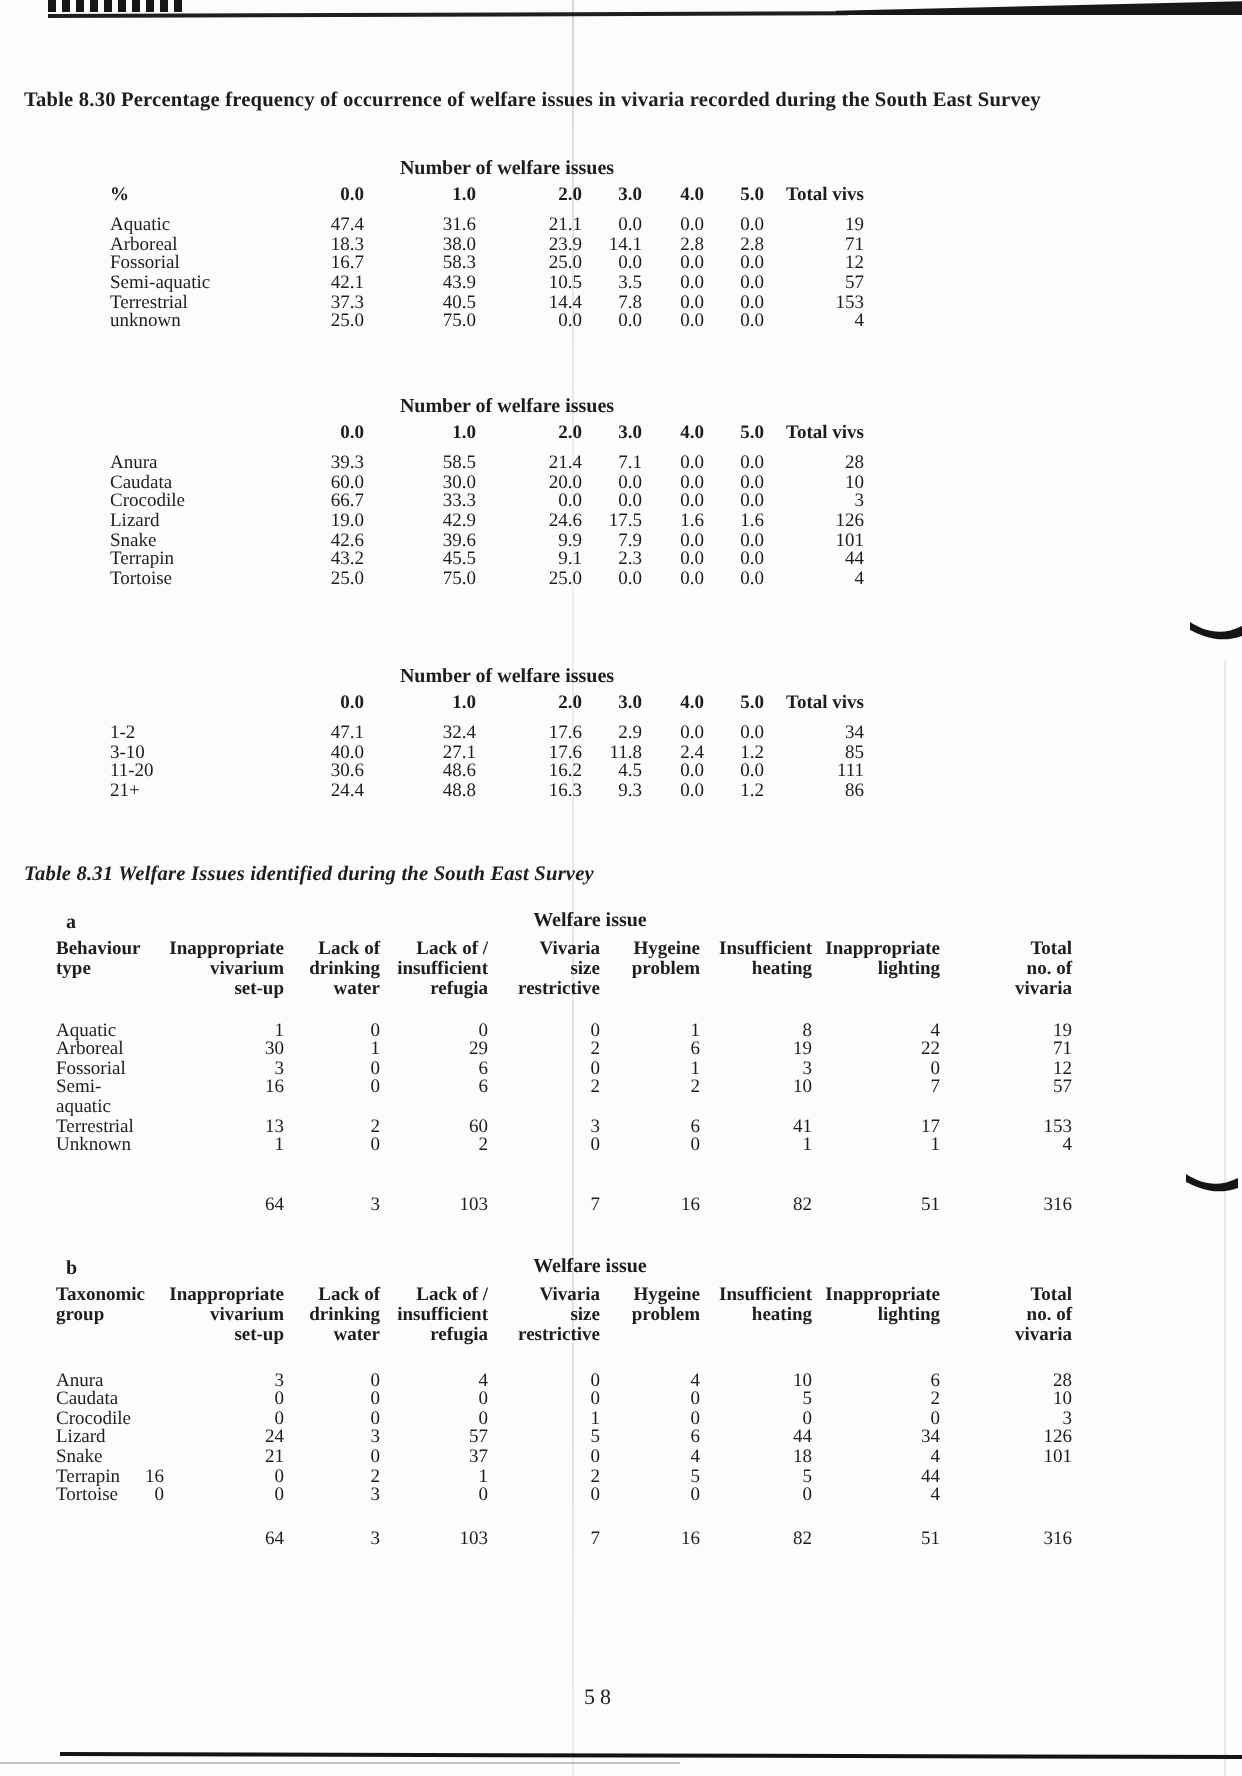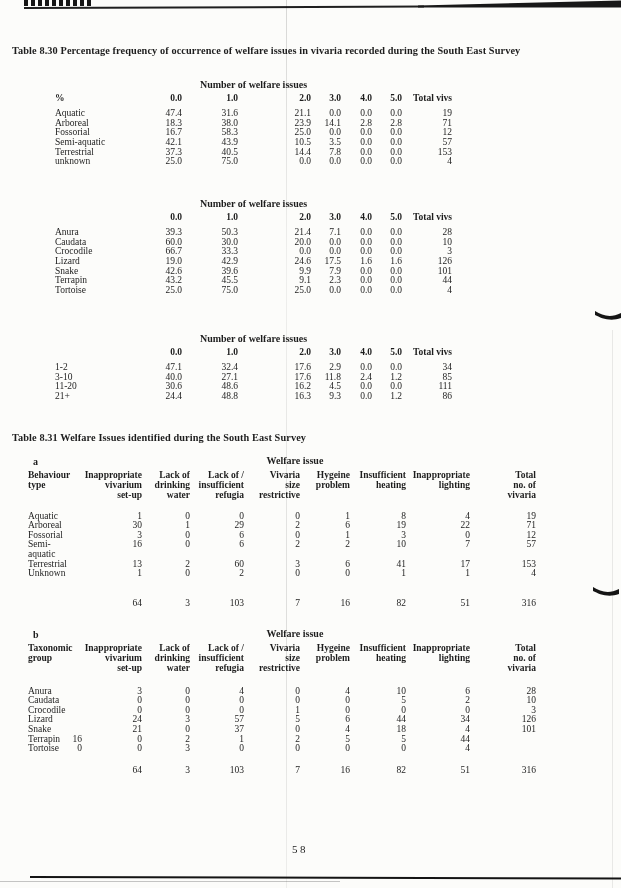--- a/index.html
+++ b/index.html
@@ -19,42 +19,42 @@
   .crease-v{position:absolute;left:286px;top:0;width:1px;height:888px;
     background:linear-gradient(180deg,rgba(0,0,0,.15),rgba(0,0,0,.05) 30%,rgba(0,0,0,.12) 70%,rgba(0,0,0,.06));}
   .crease-v2{position:absolute;left:612px;top:330px;width:1px;height:558px;background:rgba(0,0,0,.08);}
   .curl{position:absolute;width:26px;height:16px;}
   .curl-1{left:595px;top:306px;}
   .curl-2{left:593px;top:582px;}
   
   .doc-title{position:absolute;left:12px;width:575px;font-weight:bold;font-size:10.3px;line-height:12px;
     letter-spacing:.1px;}
   .t830-title{top:45px;}
-  .t831-title{top:432px;}
+  .t831-title{top:432px;font-style:italic;}
   .page-number{position:absolute;left:280px;top:843px;width:40px;text-align:center;
     font-size:11px;letter-spacing:2.5px;}
   
   section{position:absolute;}
   .caption{font-weight:bold;font-size:10px;text-align:center;line-height:11px;}
   .trow{display:flex;align-items:flex-start;}
   .cell{display:flex;justify-content:flex-end;text-align:right;flex:0 0 auto;}
   .cell:first-child{justify-content:flex-start;text-align:left;}
   .thead .cell{font-weight:bold;white-space:pre-line;line-height:10.2px;}
   .tbody .cell,.totals .cell{line-height:9.6px;}
   
   .freq{left:55px;width:397px;}
   .freq-1{top:79px;}
   .freq-2{top:198px;}
   .freq-3{top:333px;}
   .freq .thead{margin-top:3px;}
   .freq .tbody{margin-top:6px;}
   .t830 .cell:nth-child(1){width:72px;}
   .t830 .cell:nth-child(2){width:55px;}
   .t830 .cell:nth-child(3){width:56px;}
-  .t830 .cell:nth-child(4){width:53px;padding-left:20px;}
+  .t830 .cell:nth-child(4){width:53px;}
   .t830 .cell:nth-child(5){width:30px;}
   .t830 .cell:nth-child(6){width:31px;}
   .t830 .cell:nth-child(7){width:30px;}
   .t830 .cell:nth-child(8){width:50px;}
   
   .issue{left:28px;width:508px;}
   .sec-a{top:455px;}
   .sec-b{top:628px;}
   .issue .caption{padding-left:26px;}
   .issue .tag{position:absolute;left:5px;top:1px;font-weight:bold;font-size:10px;}
@@ -184,21 +184,21 @@
           <span class="cell">3.0</span>
           <span class="cell">4.0</span>
           <span class="cell">5.0</span>
           <span class="cell">Total vivs</span>
         </div>
       </div>
     <div class="t830 tbody">
         <div class="trow">
           <span class="cell">Anura</span>
           <span class="cell">39.3</span>
-          <span class="cell">50.3</span>
+          <span class="cell">58.5</span>
           <span class="cell">21.4</span>
           <span class="cell">7.1</span>
           <span class="cell">0.0</span>
           <span class="cell">0.0</span>
           <span class="cell">28</span>
         </div>
         <div class="trow">
           <span class="cell">Caudata</span>
           <span class="cell">60.0</span>
           <span class="cell">30.0</span>

